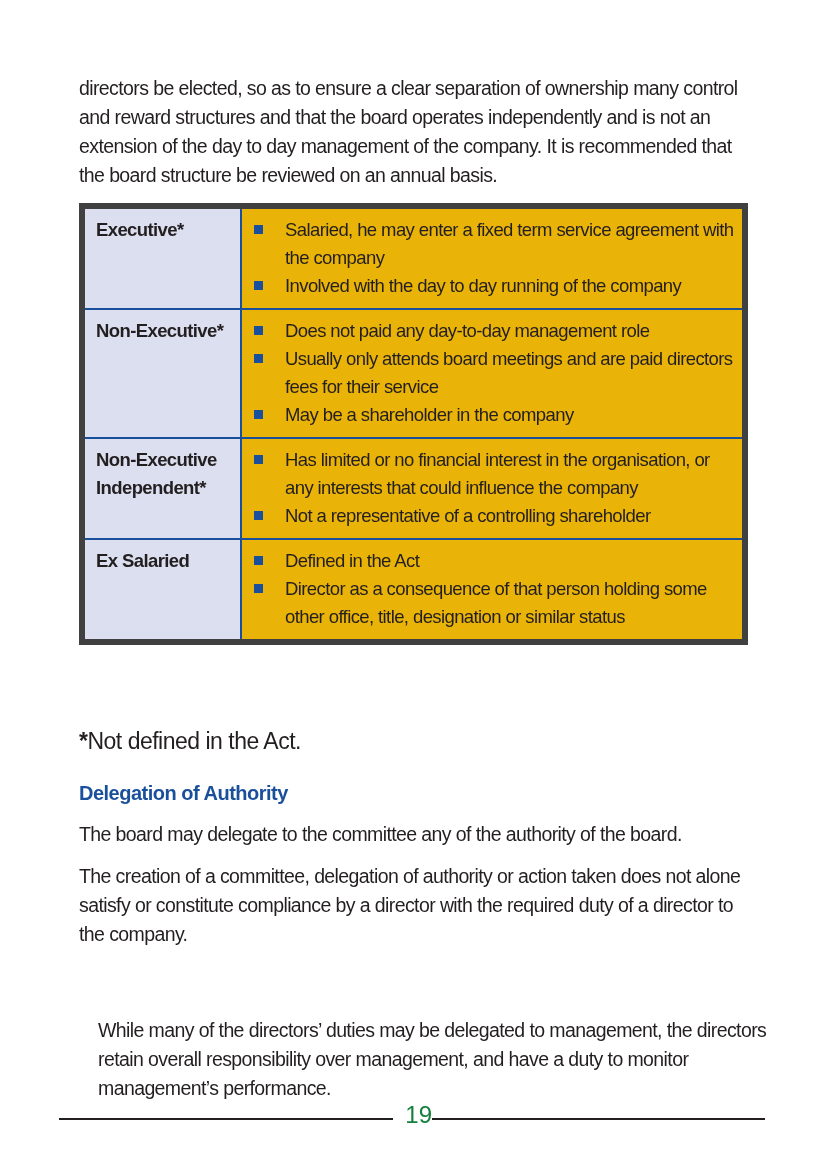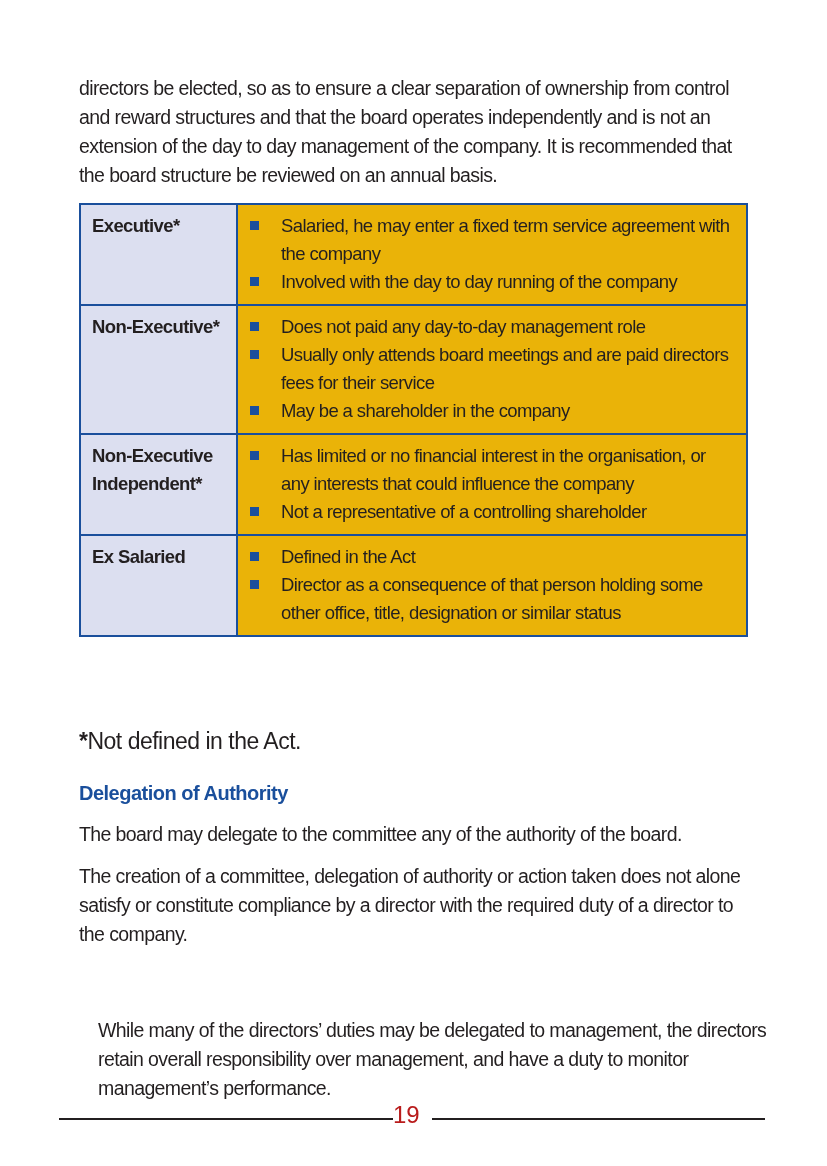--- a/index.html
+++ b/index.html
@@ -11,21 +11,21 @@
     .page-text {
       position: absolute; left: 79px; width: 680px;
       font-size: 19.5px; line-height: 29px;
       letter-spacing: -0.6px;
       transform-origin: left top;
     }
     .intro { top: 74px; }
     table.dir-table {
       position: absolute; left: 79px; top: 203px;
       width: 669px; border-collapse: collapse;
-      border: 1px solid #404040;
+      border: 6px solid #404040;
     }
     table.dir-table td {
       border: 2px solid #1a4f9c;
       vertical-align: top;
       font-size: 18.5px; line-height: 28px;
       letter-spacing: -0.6px;
     }
     td.role {
       width: 138px; background: #dcdff0;
       padding: 7px 6px 8px 11px;
@@ -46,28 +46,28 @@
     }
     .p1 { top: 820px; }
     .p2 { top: 862px; }
     .p3 { top: 1016px; margin-left: 19px; }
     .footer-line {
       position: absolute; top: 1118px; height: 1.5px; background: #231f20;
     }
     .line-left { left: 59px; width: 334px; }
     .line-right { left: 432px; width: 333px; }
     .page-num {
-      position: absolute; left: 393px; top: 1101px; width: 39px; text-align: left;
-      font-size: 24px; color: #b91c1c;
+      position: absolute; left: 393px; top: 1101px; width: 39px; text-align: right;
+      font-size: 24px; color: #15803d;
     }
   </style>
 </head>
 <body>
 
-<div class="page-text intro">directors be elected, so as to ensure a clear separation of ownership from control and reward structures and that the board operates independently and is not an extension of the day to day management of the company. It is recommended that the board structure be reviewed on an annual basis.</div>
+<div class="page-text intro">directors be elected, so as to ensure a clear separation of ownership many control and reward structures and that the board operates independently and is not an extension of the day to day management of the company. It is recommended that the board structure be reviewed on an annual basis.</div>
 
 <table class="dir-table">
   <tbody id="table-body">
       <tr>
         <td class="role">Executive*</td>
         <td class="desc">
           <ul class="bullets">
             <li><span class="sq"></span><span>Salaried, he may enter a fixed term service agreement with the company</span></li>
             <li><span class="sq"></span><span>Involved with the day to day running of the company</span></li>
           </ul>

